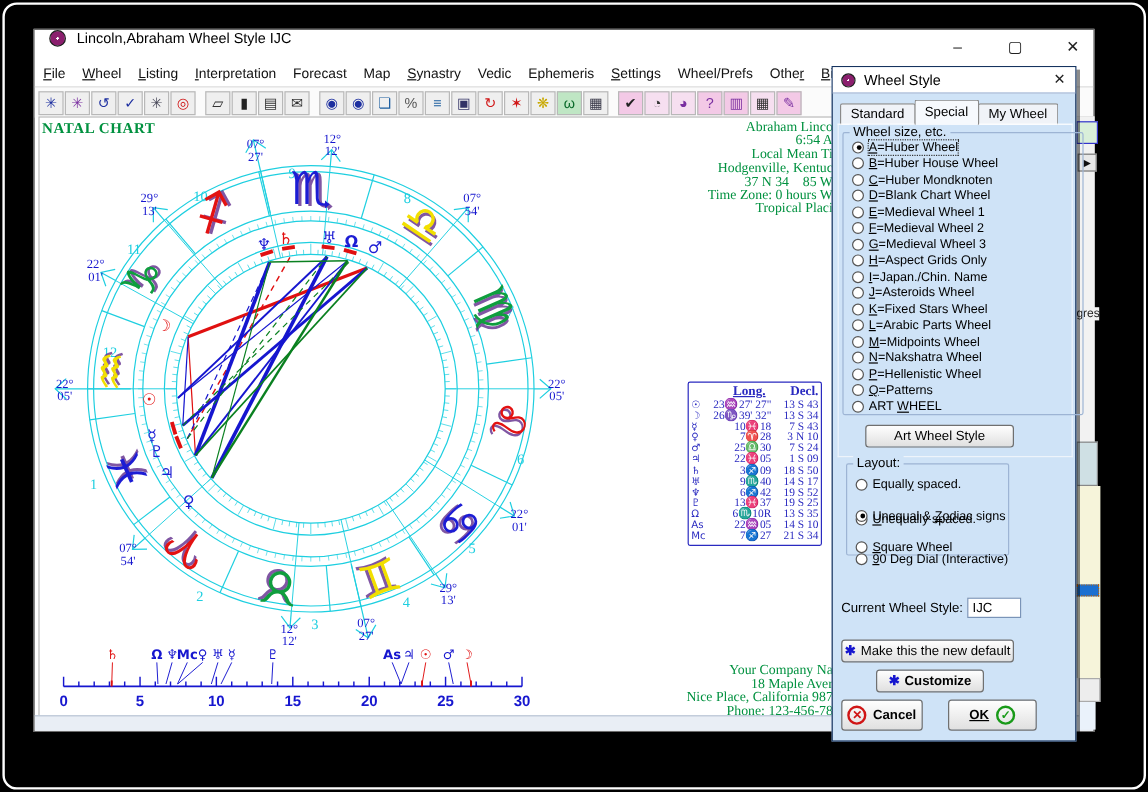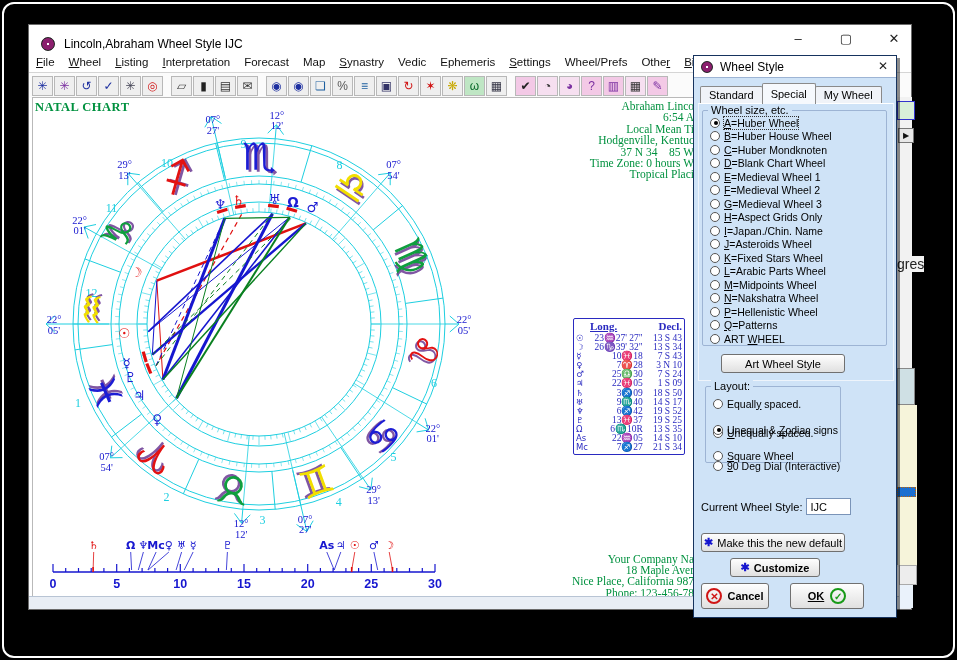--- a/index.html
+++ b/index.html
@@ -3,21 +3,21 @@
 <meta charset="utf-8">
 <style>
   * { margin:0; padding:0; box-sizing:border-box; }
   html,body { width:957px; height:660px; background:#000; overflow:hidden; }
   body { font-family:"Liberation Sans", sans-serif; }
   .screen { position:relative; width:957px; height:660px; background:#000; }
   .frame { position:absolute; inset:2px; border:2px solid #fff; border-radius:12px; pointer-events:none; z-index:50; }
 
   
   .app { position:absolute; left:28px; top:24px; width:884px; height:586px; background:#fff; border:1px solid #6b6b6b; z-index:1; }
-  .titlebar { position:absolute; left:0; top:0; width:100%; height:26px; background:#fff; display:flex; align-items:flex-end; }
+  .titlebar { position:absolute; left:0; top:0; width:100%; height:26px; background:#fff; display:flex; align-items:flex-start; }
   .app-icon { width:14px; height:14px; border-radius:50%; margin-left:12px;
     background:radial-gradient(circle at 50% 50%, #fff 0 12%, #8b1f6e 13% 70%, #3a0a30 71% 100%); border:1px solid #222; }
   .title-left { margin-left:9px; font-size:12px; color:#000; white-space:nowrap; }
   .title-center { margin-left:64px; font-size:12px; color:#000; white-space:nowrap; }
   .win-controls { position:absolute; right:6px; top:0; height:26px; display:flex; align-items:center; gap:26px; font-size:13px; color:#222; }
   .win-btn { width:22px; text-align:center; cursor:default; }
 
   .menubar { position:absolute; left:0; top:26px; width:100%; height:22px; background:#fff; border-bottom:1px solid #d5d5d5; display:flex; align-items:center; font-size:11.5px; color:#111; }
   .menu-item { padding:0 7px; white-space:nowrap; }
   .menu-item u { text-decoration:underline; }
@@ -31,55 +31,55 @@
   .natal-label { position:absolute; left:2px; top:2px; font-family:"Liberation Serif", serif; font-weight:bold; font-size:12.5px; color:#00913f; letter-spacing:0.5px; }
   .birth-info { position:absolute; left:361px; top:3px; width:300px; text-align:right; font-family:"Liberation Serif", serif; font-size:11.5px; line-height:11.4px; color:#00913f; white-space:pre; }
   .company-info { position:absolute; left:361px; top:456px; width:300px; text-align:right; font-family:"Liberation Serif", serif; font-size:11.5px; line-height:11.2px; color:#00913f; white-space:pre; }
   #wheel-box { position:absolute; left:0; top:0; width:470px; height:470px; }
   #ruler-box { position:absolute; left:4px; top:438px; width:460px; height:62px; }
   .sign-glyph { font-family:"DejaVu Sans", sans-serif; font-weight:bold; text-shadow:2.5px 1.5px 0 rgba(96,44,140,0.8); }
   .cusp-lbl { font-family:"Liberation Serif", serif; }
 
   .pos-table { position:absolute; left:540px; top:220px; width:112px; border:1px solid #2a2ac0; border-radius:2px; background:#fff; padding:1px 2px 2px 2px; color:#2a2ac0; font-family:"Liberation Serif", serif; }
   .pos-head { display:flex; font-size:11px; font-weight:bold; height:14px; }
-  .pos-head .h1 { width:62px; text-align:left; padding-left:14px;text-decoration:underline; }
+  .pos-head .h1 { width:62px; text-align:right; padding-left:14px;text-decoration:underline; }
   .pos-head .h2 { width:44px; text-align:right; }
   .pos-row { display:flex; font-size:9.5px; line-height:9.1px; height:9.1px; white-space:pre; }
   .pos-row .pg { width:13px; font-family:"DejaVu Sans", sans-serif; font-size:8.5px; }
   .pos-row .plon { width:55px; text-align:right; }
   .pos-row .pdec { width:40px; text-align:right; }
 
   .statusbar { position:absolute; left:0; bottom:0; width:100%; height:13px; background:#e9eef5; border-top:1px solid #b8c4d4; }
 
   
   .frag { position:absolute; z-index:20; }
   .frag-panel { left:880px; top:97px; width:32px; height:470px; background:#f2f2f2; border-left:1px solid #9a9a9a; }
   .frag-green { left:897px; top:101px; width:18px; height:19px; background:#d9efd9; border:1px solid #3333cc; }
   .frag-btn { left:898px; top:128px; width:16px; height:15px; background:#e8e8e8; border:1px solid #777; font-size:8px; text-align:center; line-height:13px; color:#111; }
-  .frag-gres { left:897px; top:256px; font-size:14px; color:#222; background:#f2f2f2; }
+  .frag-gres { left:897px; top:256px; font-size:10px; color:#222; background:#f2f2f2; }
   .frag-blue { left:897px; top:368px; width:18px; height:37px; background:#cfe0e4; border:1px solid #888; }
   .frag-yellow { left:897px; top:405px; width:20px; height:160px; background:#f6f4da; border-left:1px solid #999; }
   .frag-sel { left:897px; top:487px; width:19px; height:10px; background:#1b6fd0; border:1px dotted #c06000; }
   .frag-white { left:899px; top:565px; width:18px; height:20px; background:#ededed; border:1px solid #aaa; }
   .frag-lblue { left:899px; top:585px; width:14px; height:23px; background:#eaf2fb; }
 
   
   .dlg { position:absolute; left:693px; top:55px; width:204px; height:563px; background:#cfe3f7; border:1px solid #16335e; box-shadow:3px 3px 0 rgba(0,0,0,0.45); z-index:30; }
   .dlg-title { position:absolute; left:0; top:0; width:100%; height:22px; background:#fff; border-bottom:1px solid #9db4d4; display:flex; align-items:center; }
   .dlg-icon { width:12px; height:12px; border-radius:50%; margin-left:7px;
     background:radial-gradient(circle at 50% 50%, #fff 0 12%, #8b1f6e 13% 70%, #3a0a30 71% 100%); border:1px solid #222; }
   .dlg-title-text { margin-left:7px; font-size:12px; color:#000; }
   .dlg-close { position:absolute; right:8px; top:3px; font-size:12px; color:#222; }
   .tabs { position:absolute; left:6px; top:27px; height:21px; display:flex; align-items:flex-end; }
   .tab { height:18px; padding:0 8px; border:1px solid #8a8a8a; border-bottom:none; background:#f0f3f8; font-size:11px; line-height:17px; color:#000; margin-right:-1px; border-radius:2px 2px 0 0; }
   .tab.active { height:21px; line-height:20px; background:#f6f9fd; position:relative; z-index:2; }
   .tab-panel { position:absolute; left:4px; top:47px; width:196px; height:278px; border:1px solid #eef4fb; border-top:1px solid #fff; }
   .grp { position:absolute; border:1px solid #9db4d4; border-radius:2px; }
   .grp-label { position:absolute; top:-7px; left:5px; background:#cfe3f7; font-size:11px; padding:0 3px; color:#000; white-space:nowrap; }
-  .grp1 { left:8px; top:54px; width:185px; height:236px; }
+  .grp1 { left:8px; top:54px; width:201px; height:236px; }
   .grp2 { left:11px; top:330px; width:136px; height:77px; }
   .radio-row { position:absolute; left:7px; display:flex; align-items:center; height:13px; font-size:10.5px; color:#000; white-space:nowrap; }
   .rb { width:10px; height:10px; border-radius:50%; border:1px solid #555; background:#fff; margin-right:4px; flex:0 0 auto; position:relative; }
   .rb.sel::after { content:""; position:absolute; left:2.5px; top:2.5px; width:4px; height:4px; border-radius:50%; background:#000; }
   .rlbl u { text-decoration:underline; }
   .rlbl.focus { outline:1px dotted #333; }
   .dlg-btn { position:absolute; border:1px solid #707070; border-radius:3px; background:linear-gradient(#fefefe,#e0e0e0); font-size:11px; color:#000; text-align:center; display:flex; align-items:center; justify-content:center; font-family:"Liberation Sans", sans-serif; }
   .btn-art { left:27px; top:298px; width:124px; height:19px; }
   .btn-default { left:7px; top:477px; width:144px; height:19px; }
   .btn-custom { left:36px; top:502px; width:90px; height:19px; font-weight:bold; }

